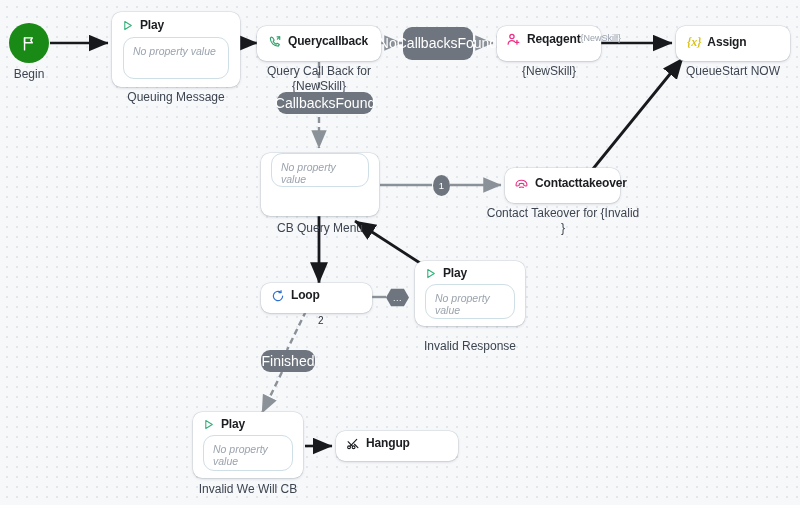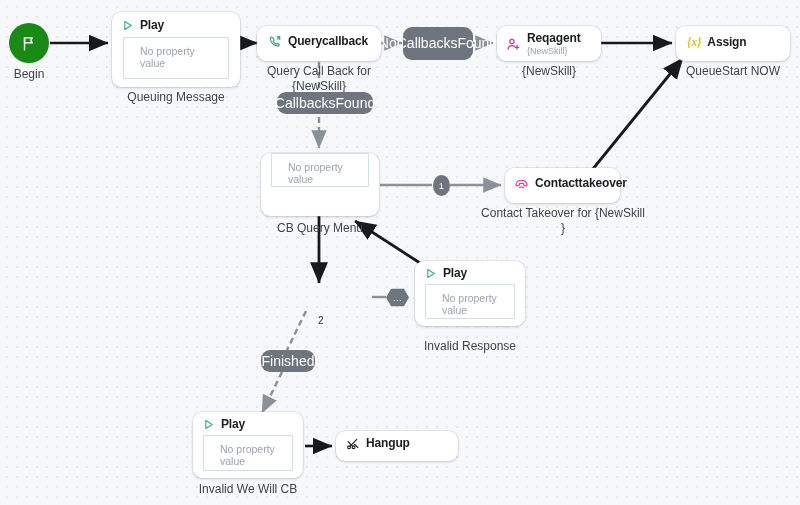--- a/index.html
+++ b/index.html
@@ -41,31 +41,32 @@
     letter-spacing: -0.15px;
     white-space: nowrap;
     line-height: 1.15;
   }
   .node-sub {
     font-size: 9px;
     color: #9aa2ad;
     line-height: 1.15;
     white-space: nowrap;
   }
-  .titlewrap { display: flex; flex-direction: column; justify-content: center; }
+  .titlewrap { display: flex; justify-content: center; }
   .prop-box {
     margin: 0 11px 11px 11px;
     height: 42px;
     border: 1px solid #cfdfe6;
-    border-radius: 1px;
+    border-radius: 11px;
     display: flex;
     align-items: flex-start;
-    padding: 7px 16px;
+    padding: 7px 9px;
     font-size: 10.5px;
     color: #9ba3ad;
+    font-style: italic;
   }
   .slim .node-head { padding: 9px 14px 9px 11px; }
   .caption {
     position: absolute;
     font-size: 12px;
     color: #3d4550;
     text-align: center;
     line-height: 1.25;
     white-space: pre-line;
   }
@@ -238,23 +239,34 @@
     <div class="node-head" style="padding:9px 8px 9px 9px;align-items:center;">
       <span class="icon">
         <svg width="15" height="14" viewBox="0 0 24 24" fill="none" stroke="#ea2f84" stroke-width="1.9" stroke-linecap="round" stroke-linejoin="round">
           <path d="M2.6 13.5c0-5 4.3-8 9.4-8s9.4 3 9.4 8c0 1.4-1.1 2.3-2.3 1.9l-2.3-.8c-.8-.3-1.2-1-1.1-1.8l.2-1.2c-2.5-.9-5.2-.9-7.8 0l.2 1.2c.1.8-.3 1.5-1.1 1.8l-2.3.8c-1.2.4-2.3-.5-2.3-1.9z"></path>
           <path d="M8.6 17.8c2.2-.9 4.6-.9 6.8 0"></path>
         </svg>
       </span>
       <span class="node-title">Contacttakeover</span>
     </div>
   </div>
-  <div class="caption" style="left:478px; top:206px; width:170px;">Contact Takeover for {NewSkill
+  <div class="caption" style="left:478px; top:206px; width:170px;">Contact Takeover for {Invalid
 }</div>
 
+  <div class="node slim" style="left:261px; top:283px; width:111px; height:30px;">
+    <div class="node-head" style="padding:6px 10px 6px 10px;">
+      <span class="icon">
+        <svg width="14" height="14" viewBox="0 0 24 24" fill="none" stroke="#2f6fd0" stroke-width="2" stroke-linecap="round" stroke-linejoin="round">
+          <path d="M20 12a8 8 0 1 1-3.1-6.3"></path>
+          <path d="M17.2 2.6v3.6h-3.6"></path>
+        </svg>
+      </span>
+      <span class="node-title">Loop</span>
+    </div>
+  </div>
 
   <div class="badge-dots" style="left:386px; top:287px;">...</div>
 
   <div class="edge-label" style="left:318px; top:315px;">2</div>
 
   <div class="pill" style="left:261px; top:350px; width:54px; height:22px;">Finished</div>
 
   <div class="node" style="left:415px; top:261px; width:110px; height:65px;">
     <div class="node-head" style="padding:6px 10px 3px 9px;">
       <span class="icon">

